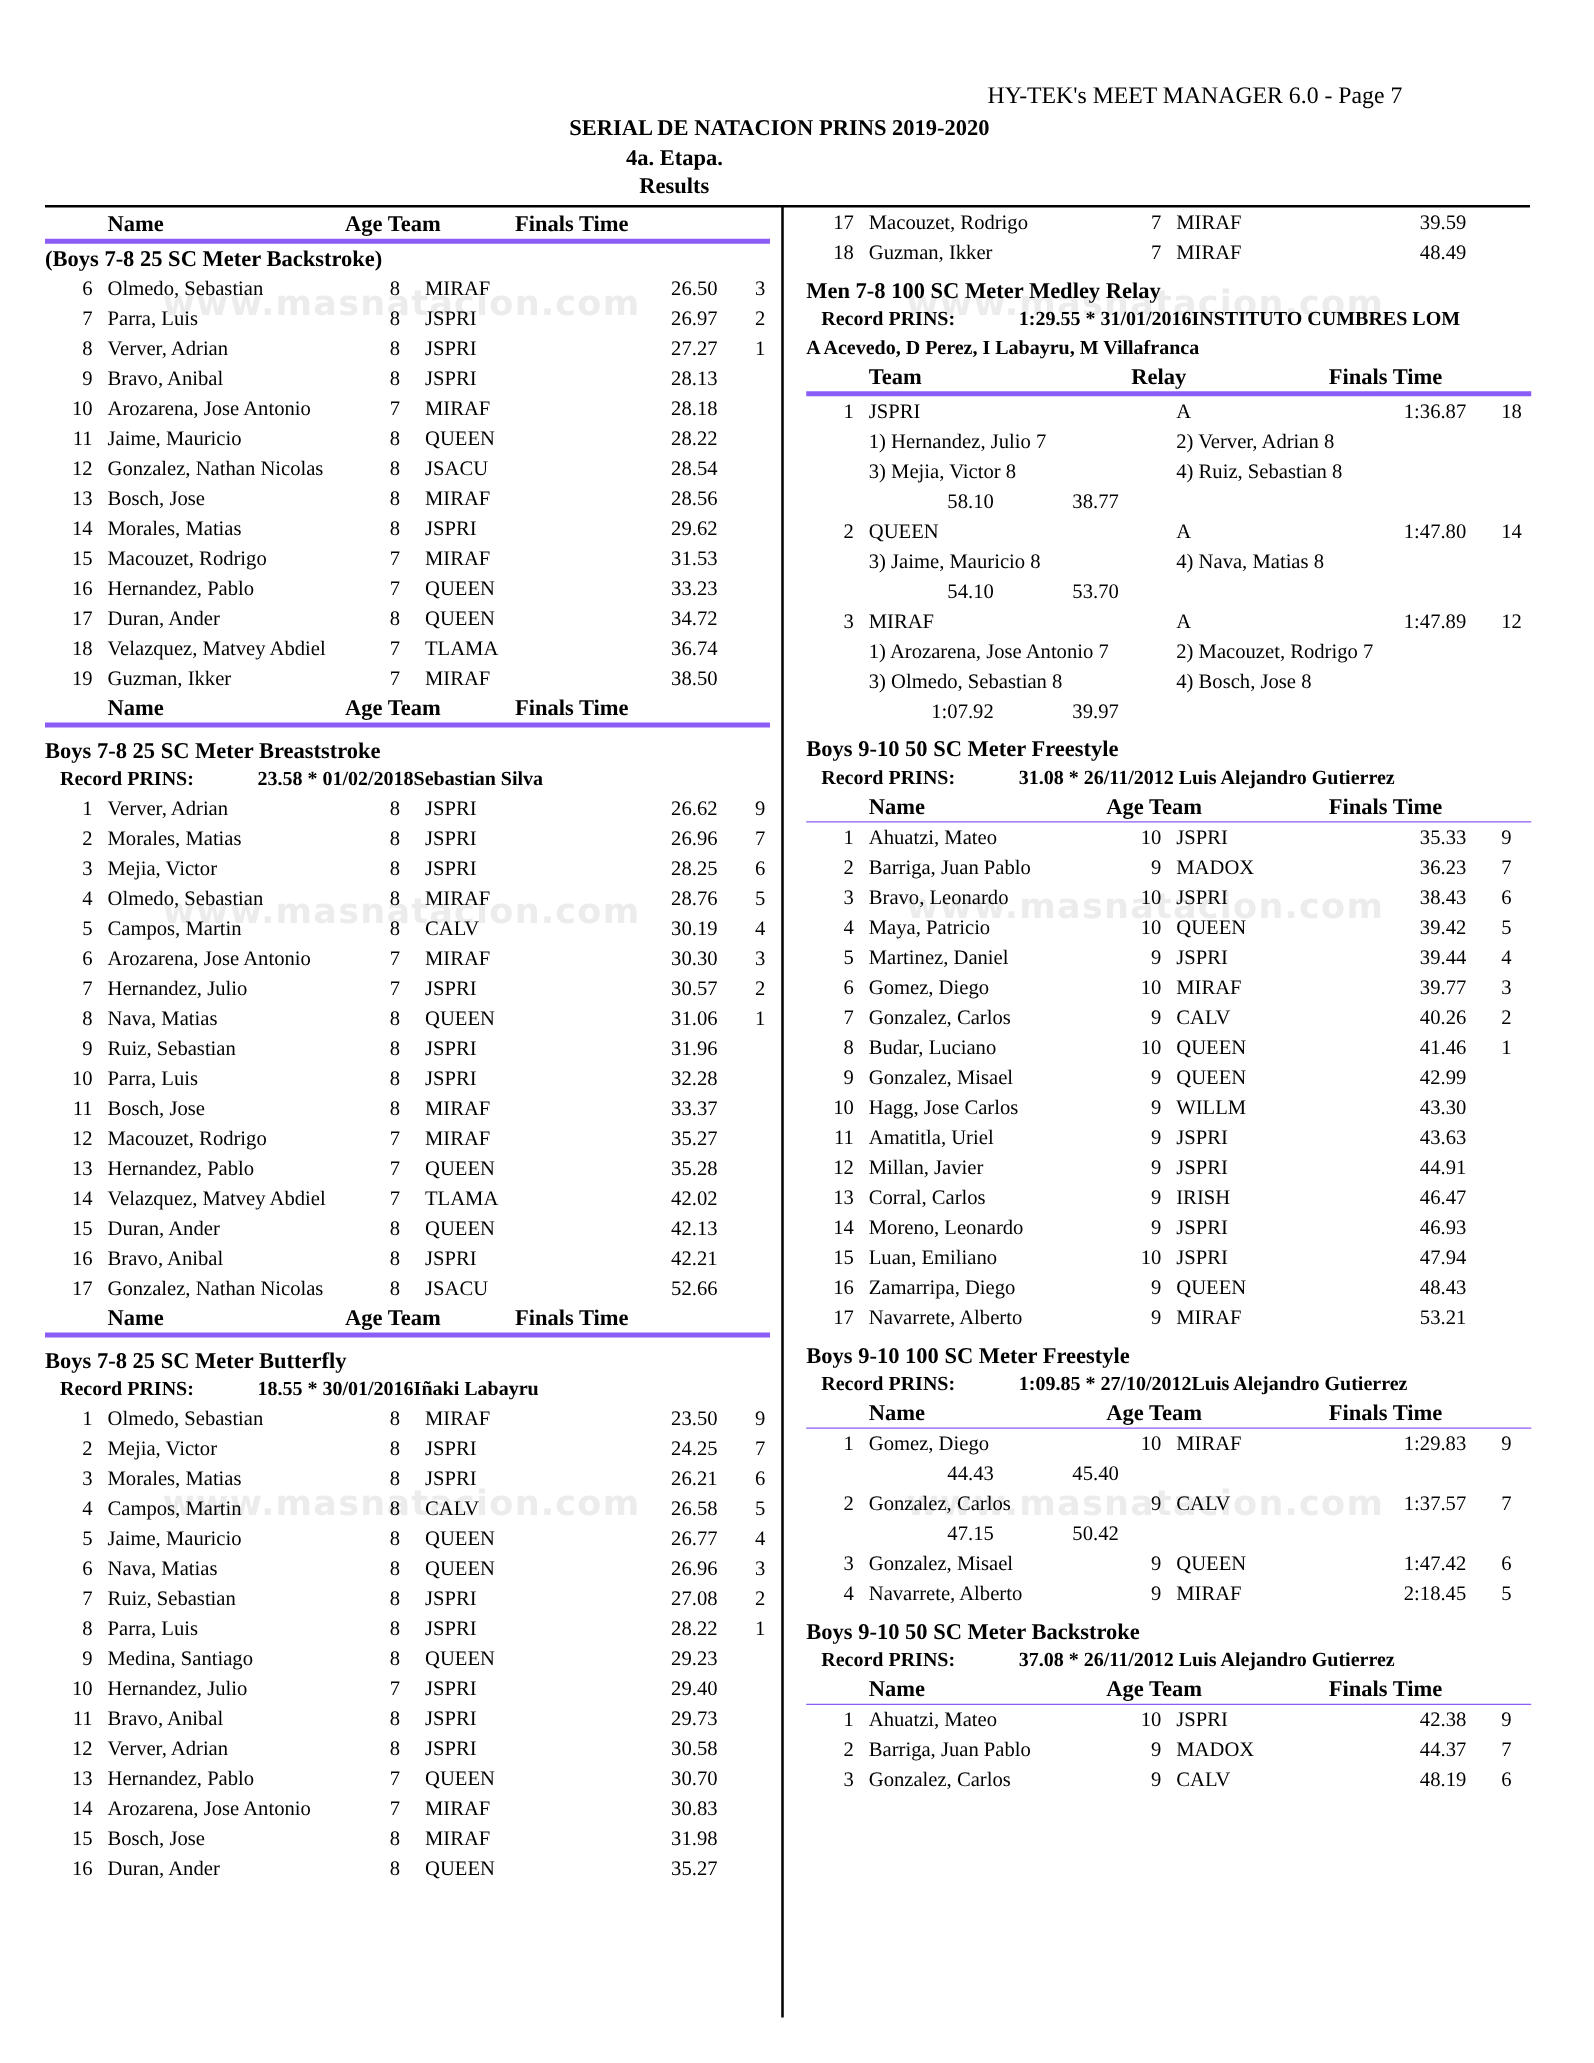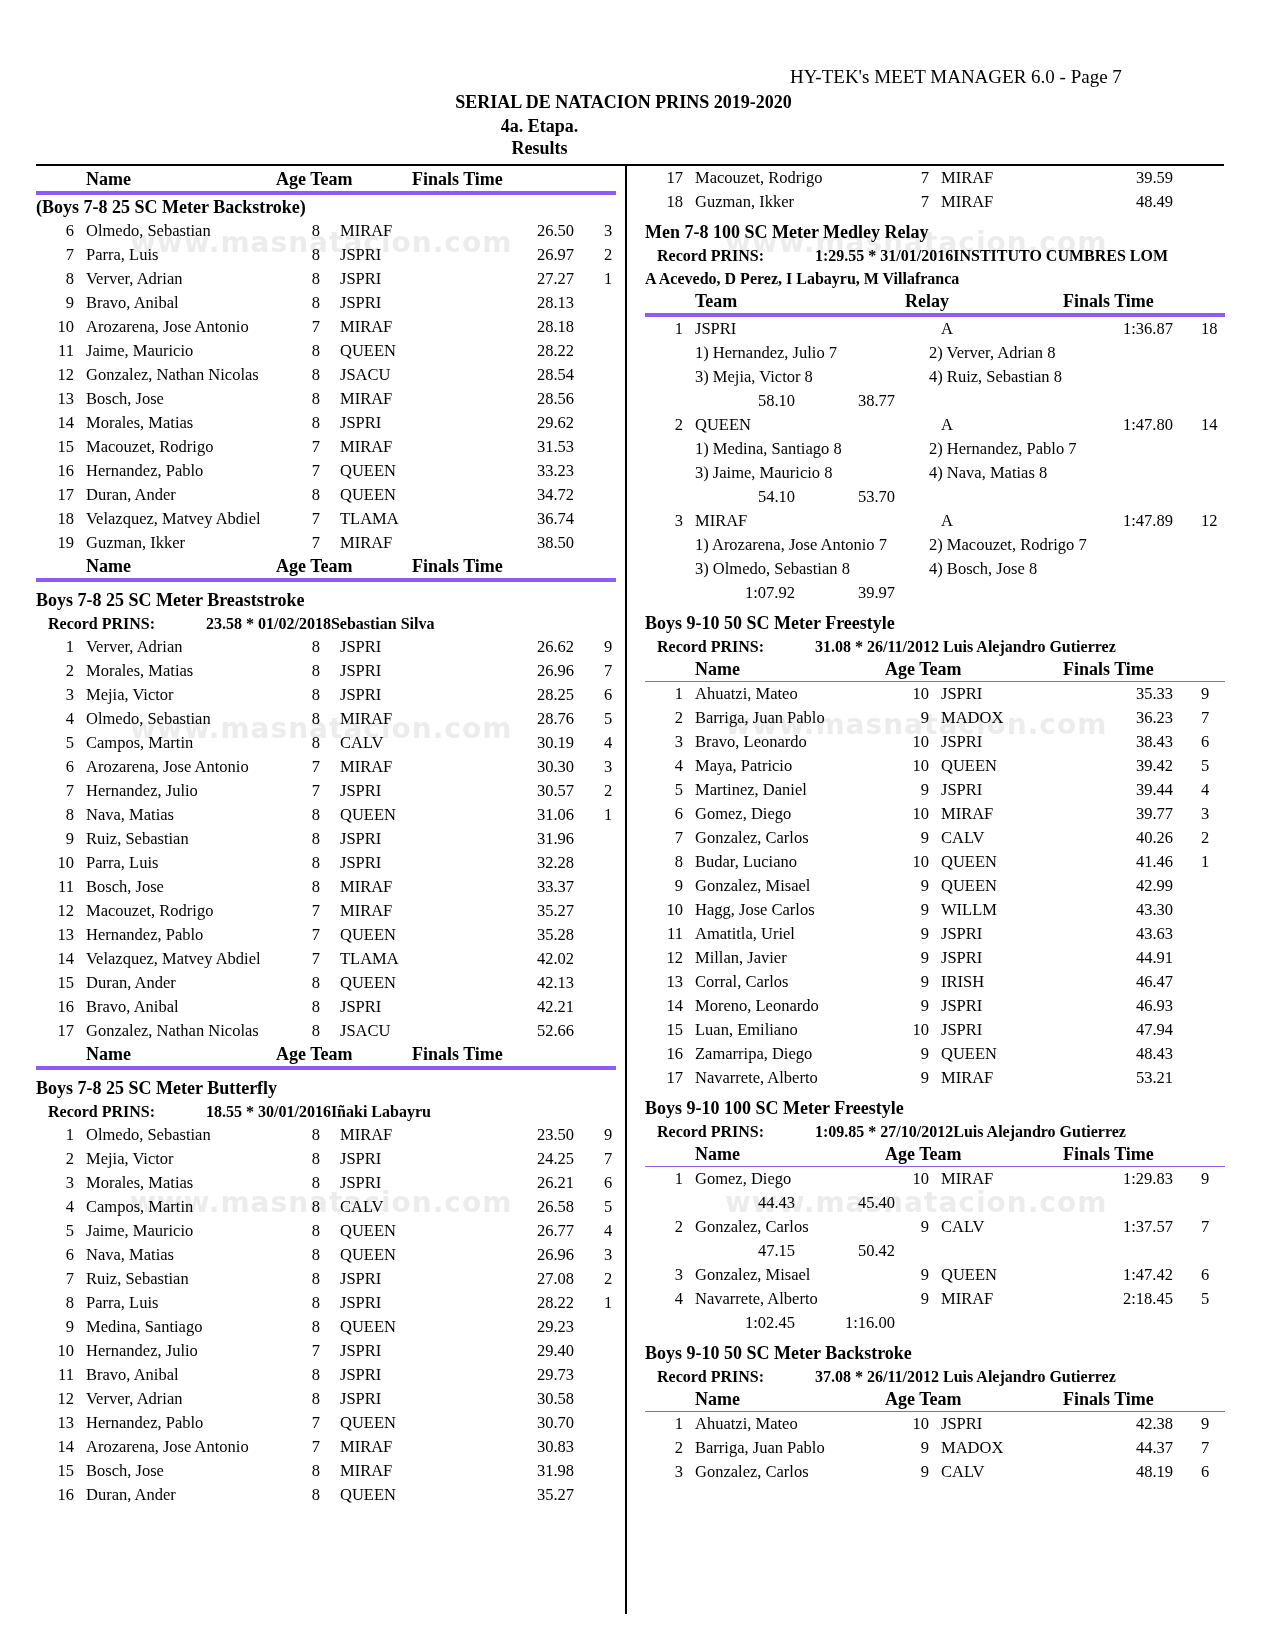--- a/index.html
+++ b/index.html
@@ -32,21 +32,21 @@
   .right .c-place { width: 38px; left: 0; }
   .right .c-name { left: 50px; }
   .right .c-age { width: 36px; left: 248px; }
   .right .c-team { left: 296px; }
   .right .c-time { width: 90px; left: 438px; }
   .right .c-pts { left: 556px; }
   .splits span { position: absolute; top: 0; }
   .sp1 { left: 60px; width: 90px; text-align: right; }
   .sp2 { left: 160px; width: 90px; text-align: right; }
   .leg1 { left: 50px; }
-  .leg2 { left: 284px; }
+  .leg2 { left: 296px; }
   .relay-letter { left: 296px; }
   .watermark { position: absolute; color: rgba(150,150,150,0.18); font-family: "DejaVu Sans", sans-serif; font-weight: bold; font-size: 28px; letter-spacing: 1px; pointer-events: none; }
 </style>
 </head>
 <body>
 
 <div class="hdr-right">HY-TEK's MEET MANAGER 6.0 - Page 7</div>
 <div class="hdr-title"><span>SERIAL DE NATACION PRINS 2019-2020</span></div>
 <div class="hdr-line" style="top:116px"><span>4a. Etapa.</span></div>
 <div class="hdr-line" style="top:138px"><span>Results</span></div>
@@ -512,24 +512,20 @@
       <span class="sp2">38.77</span>
     </div>
     <div class="row">
       <span class="c-place">2</span>
       <span class="c-name">QUEEN</span>
       <span class="relay-letter">A</span>
       <span class="c-time">1:47.80</span>
       <span class="c-pts">14</span>
     </div>
     <div class="row">
-      <span class="leg1">1) Medina, Santiago 8</span>
-      <span class="leg2">2) Hernandez, Pablo 7</span>
-    </div>
-    <div class="row">
       <span class="leg1">3) Jaime, Mauricio 8</span>
       <span class="leg2">4) Nava, Matias 8</span>
     </div>
     <div class="row splits">
       <span class="sp1">54.10</span>
       <span class="sp2">53.70</span>
     </div>
     <div class="row">
       <span class="c-place">3</span>
       <span class="c-name">MIRAF</span>
@@ -736,24 +732,20 @@
       <span class="c-pts">6</span>
     </div>
     <div class="row">
       <span class="c-place">4</span>
       <span class="c-name">Navarrete, Alberto</span>
       <span class="c-age">9</span>
       <span class="c-team">MIRAF</span>
       <span class="c-time">2:18.45</span>
       <span class="c-pts">5</span>
     </div>
-    <div class="row splits">
-      <span class="sp1">1:02.45</span>
-      <span class="sp2">1:16.00</span>
-    </div>
     <div style="margin-top: 4px;">
       <div class="ev-title">Boys 9-10 50 SC Meter Backstroke</div>
       <div class="record"><span class="rl">Record PRINS:</span><span>37.08  *  </span><span>26/11/2012 Luis Alejandro Gutierrez</span></div>
     </div>
     <div class="colhdr thin">
       <span style="left: 50px;">Name</span>
       <span style="left: 240px;">Age Team</span>
       <span style="left: 418px;">Finals Time</span>
     </div>
     <div class="row">

